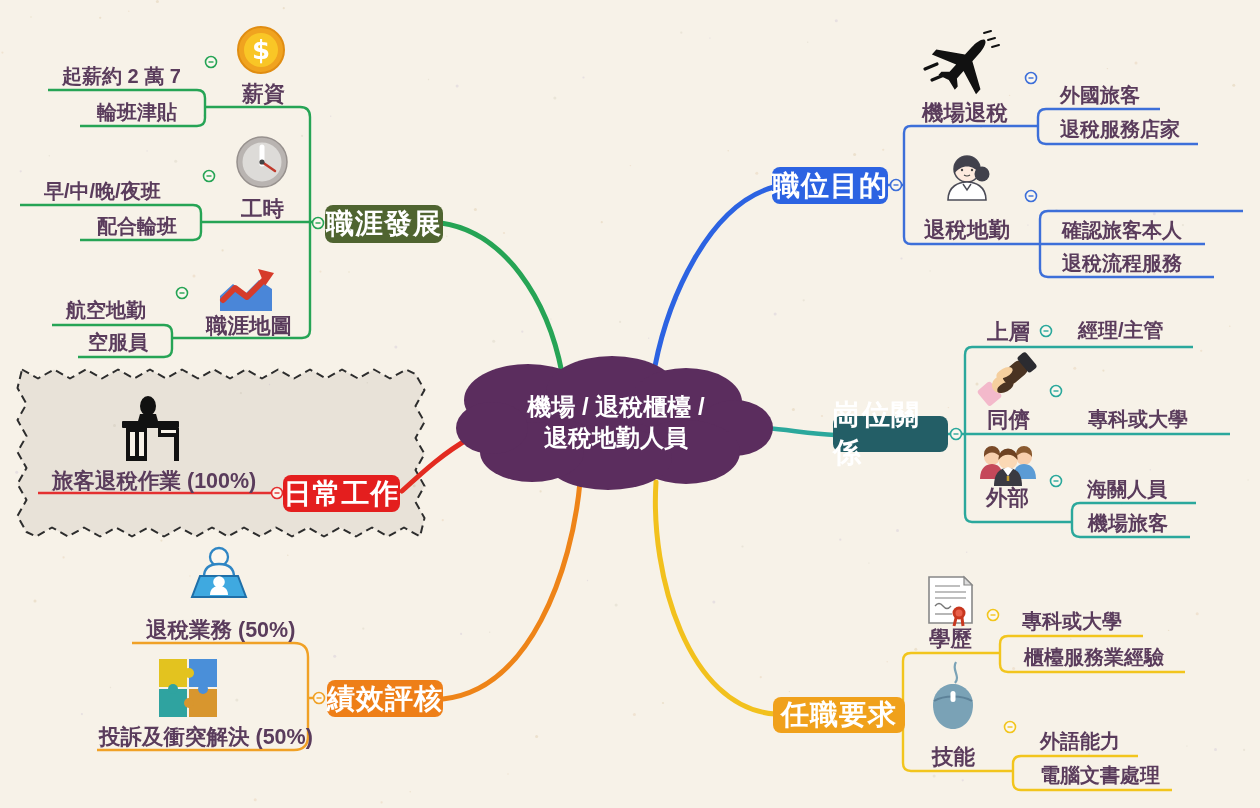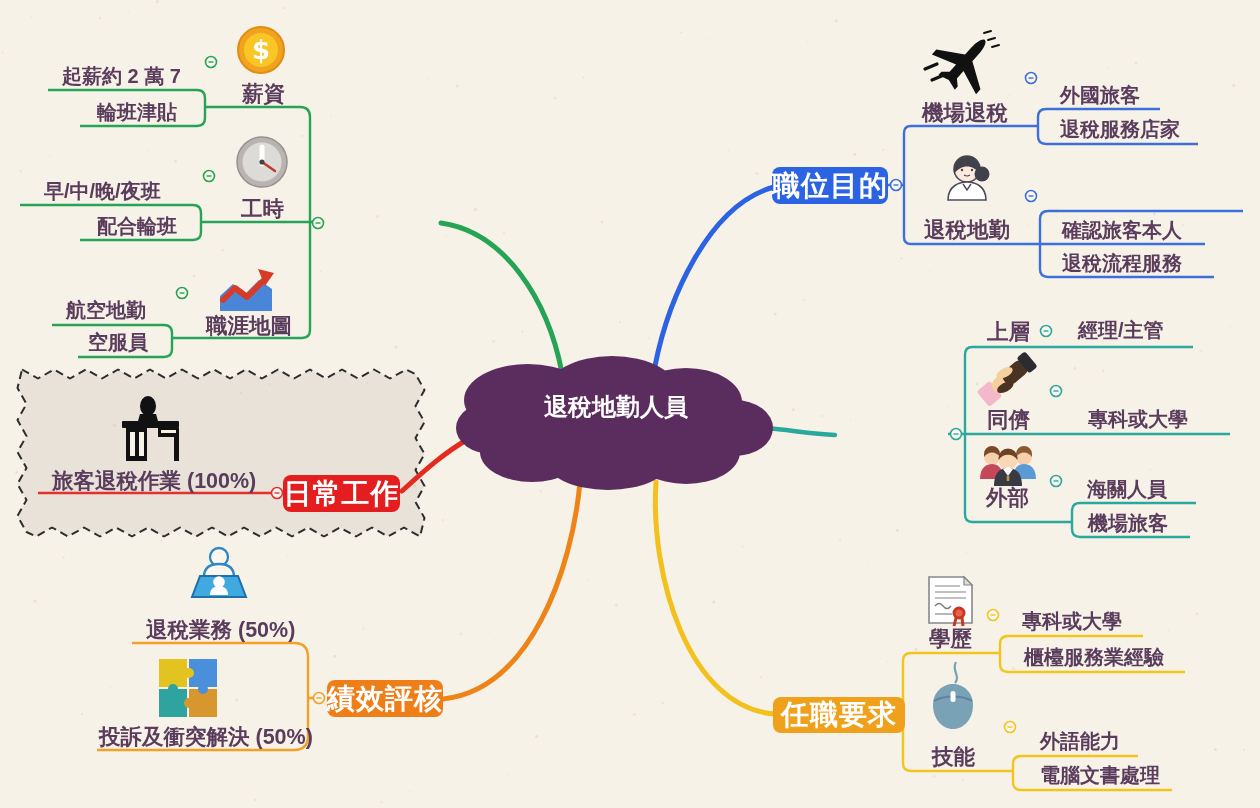--- a/index.html
+++ b/index.html
@@ -337,25 +337,32 @@
           <path d="M 1007.5,727 H 1012.5" stroke="#f2c51d" stroke-width="1.4"></path>
           <circle cx="319" cy="698" r="5.5" fill="#fbf7ef" stroke="#f0a126" stroke-width="1.6"></circle>
           <path d="M 316.5,698 H 321.5" stroke="#f0a126" stroke-width="1.4"></path>
           <circle cx="277" cy="493" r="5.5" fill="#fbf7ef" stroke="#e43030" stroke-width="1.6"></circle>
           <path d="M 274.5,493 H 279.5" stroke="#e43030" stroke-width="1.4"></path>
         </g>
   </g>
 </svg>
 
 <div class="cloudtxt">
+  <div>機場 / 退稅櫃檯 /</div>
   <div>退稅地勤人員</div>
 </div>
 
+<div class="node" style="left:325px;top:205px;width:118px;height:38px;background:#4f6430">
+      <span>職涯發展</span>
+    </div>
 <div class="node" style="left:772px;top:167px;width:116px;height:37px;background:#2c63e2">
       <span>職位目的</span>
+    </div>
+<div class="node" style="left:833px;top:416px;width:115px;height:36px;background:#235e66">
+      <span>崗位關係</span>
     </div>
 <div class="node" style="left:773px;top:697px;width:132px;height:36px;background:#f0a11b">
       <span>任職要求</span>
     </div>
 <div class="node" style="left:327px;top:680px;width:116px;height:37px;background:#ee7f18">
       <span>績效評核</span>
     </div>
 <div class="node" style="left:283px;top:475px;width:117px;height:37px;background:#e41e1e">
       <span>日常工作</span>
     </div>

